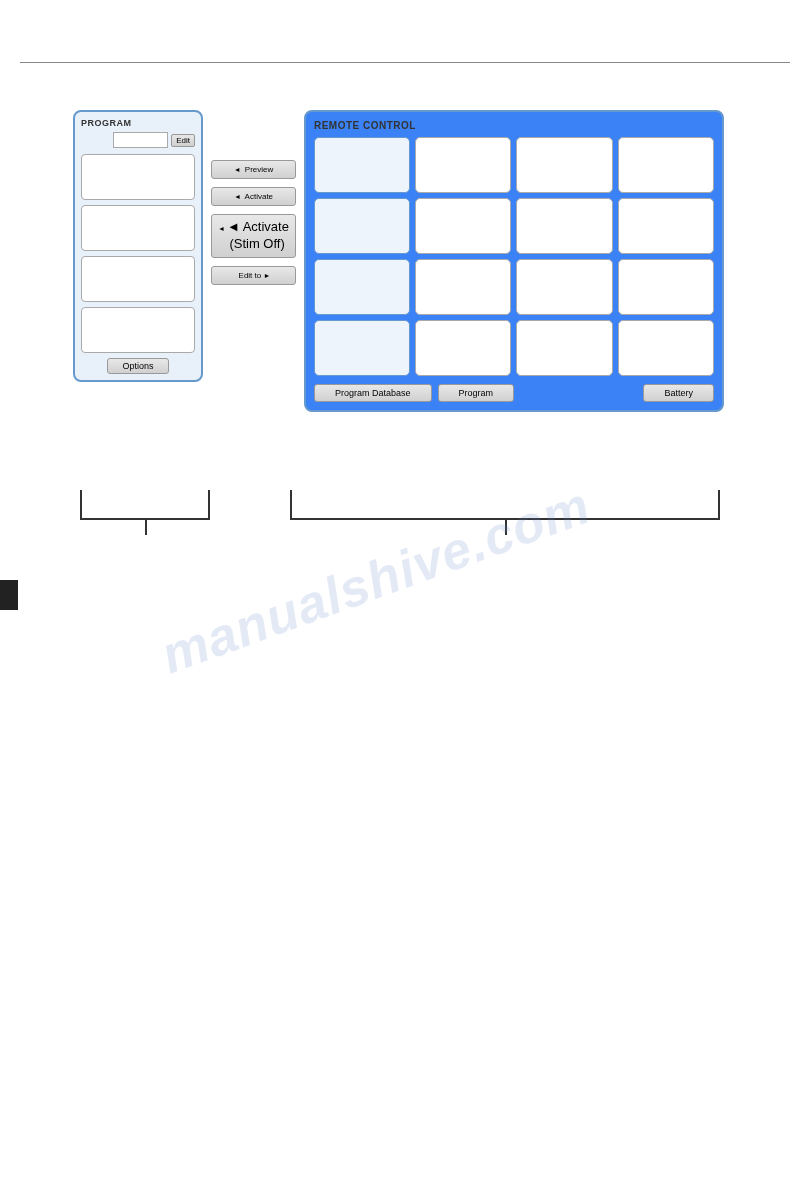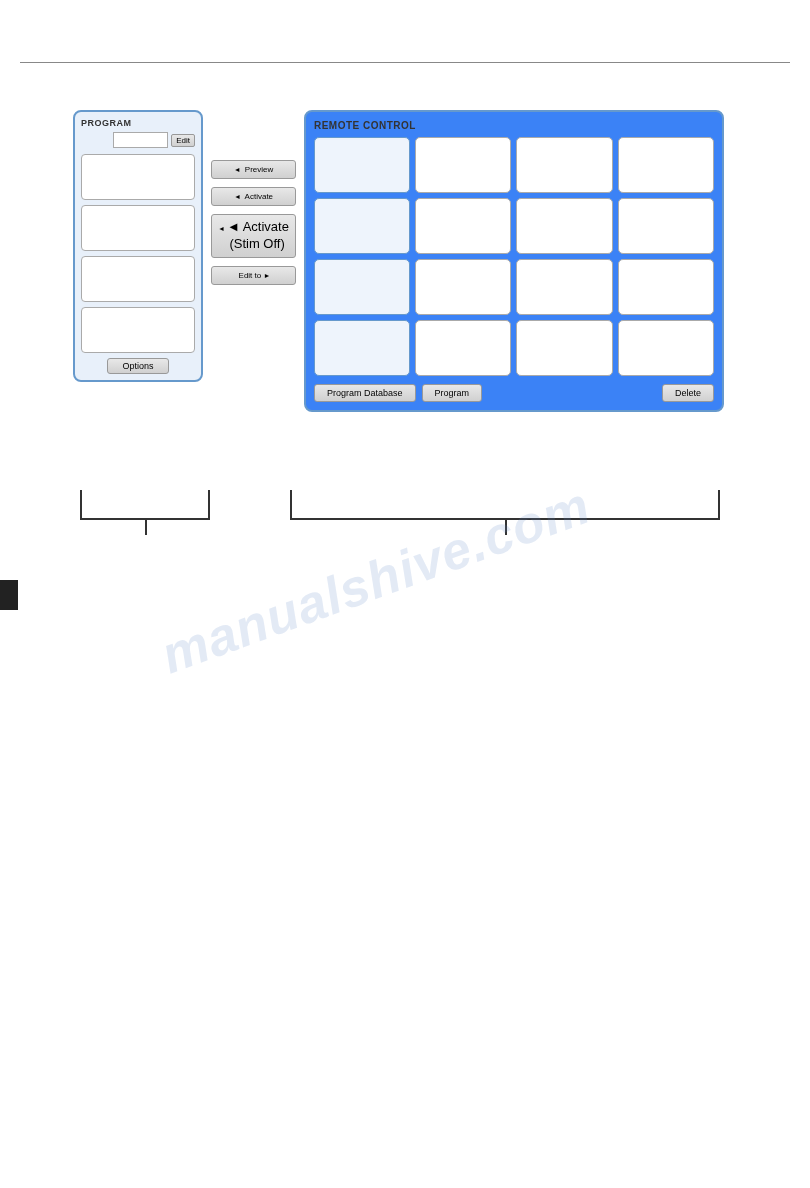--- a/index.html
+++ b/index.html
@@ -176,21 +176,21 @@
 
     
     .remote-bottom {
       display: flex;
       align-items: center;
       gap: 6px;
     }
 
     .remote-bottom-btn {
       font-size: 9px;
-      padding: 3px 12px;
+      padding: 3px 20px;
       border: 1px solid #999;
       background: linear-gradient(to bottom, #e8e8e8, #d0d0d0);
       border-radius: 3px;
       cursor: pointer;
     }
 
     .spacer { flex: 1; }
 
     
     .brackets-area {
@@ -326,21 +326,21 @@
       <div class="remote-slot first-col"></div>
       <div class="remote-slot"></div>
       <div class="remote-slot"></div>
       <div class="remote-slot"></div>
     </div>
 
     <div class="remote-bottom">
       <button class="remote-bottom-btn">Program Database</button>
       <button class="remote-bottom-btn">Program</button>
       <div class="spacer"></div>
-      <button class="remote-bottom-btn">Delete</button>
+      <button class="remote-bottom-btn">Battery</button>
     </div>
   </div>
 
 </div>
 
 <div class="brackets-area">
   <div class="bracket-left"></div>
   <div class="bracket-right"></div>
   <div class="bracket-left-line"></div>
   <div class="bracket-right-line"></div>

